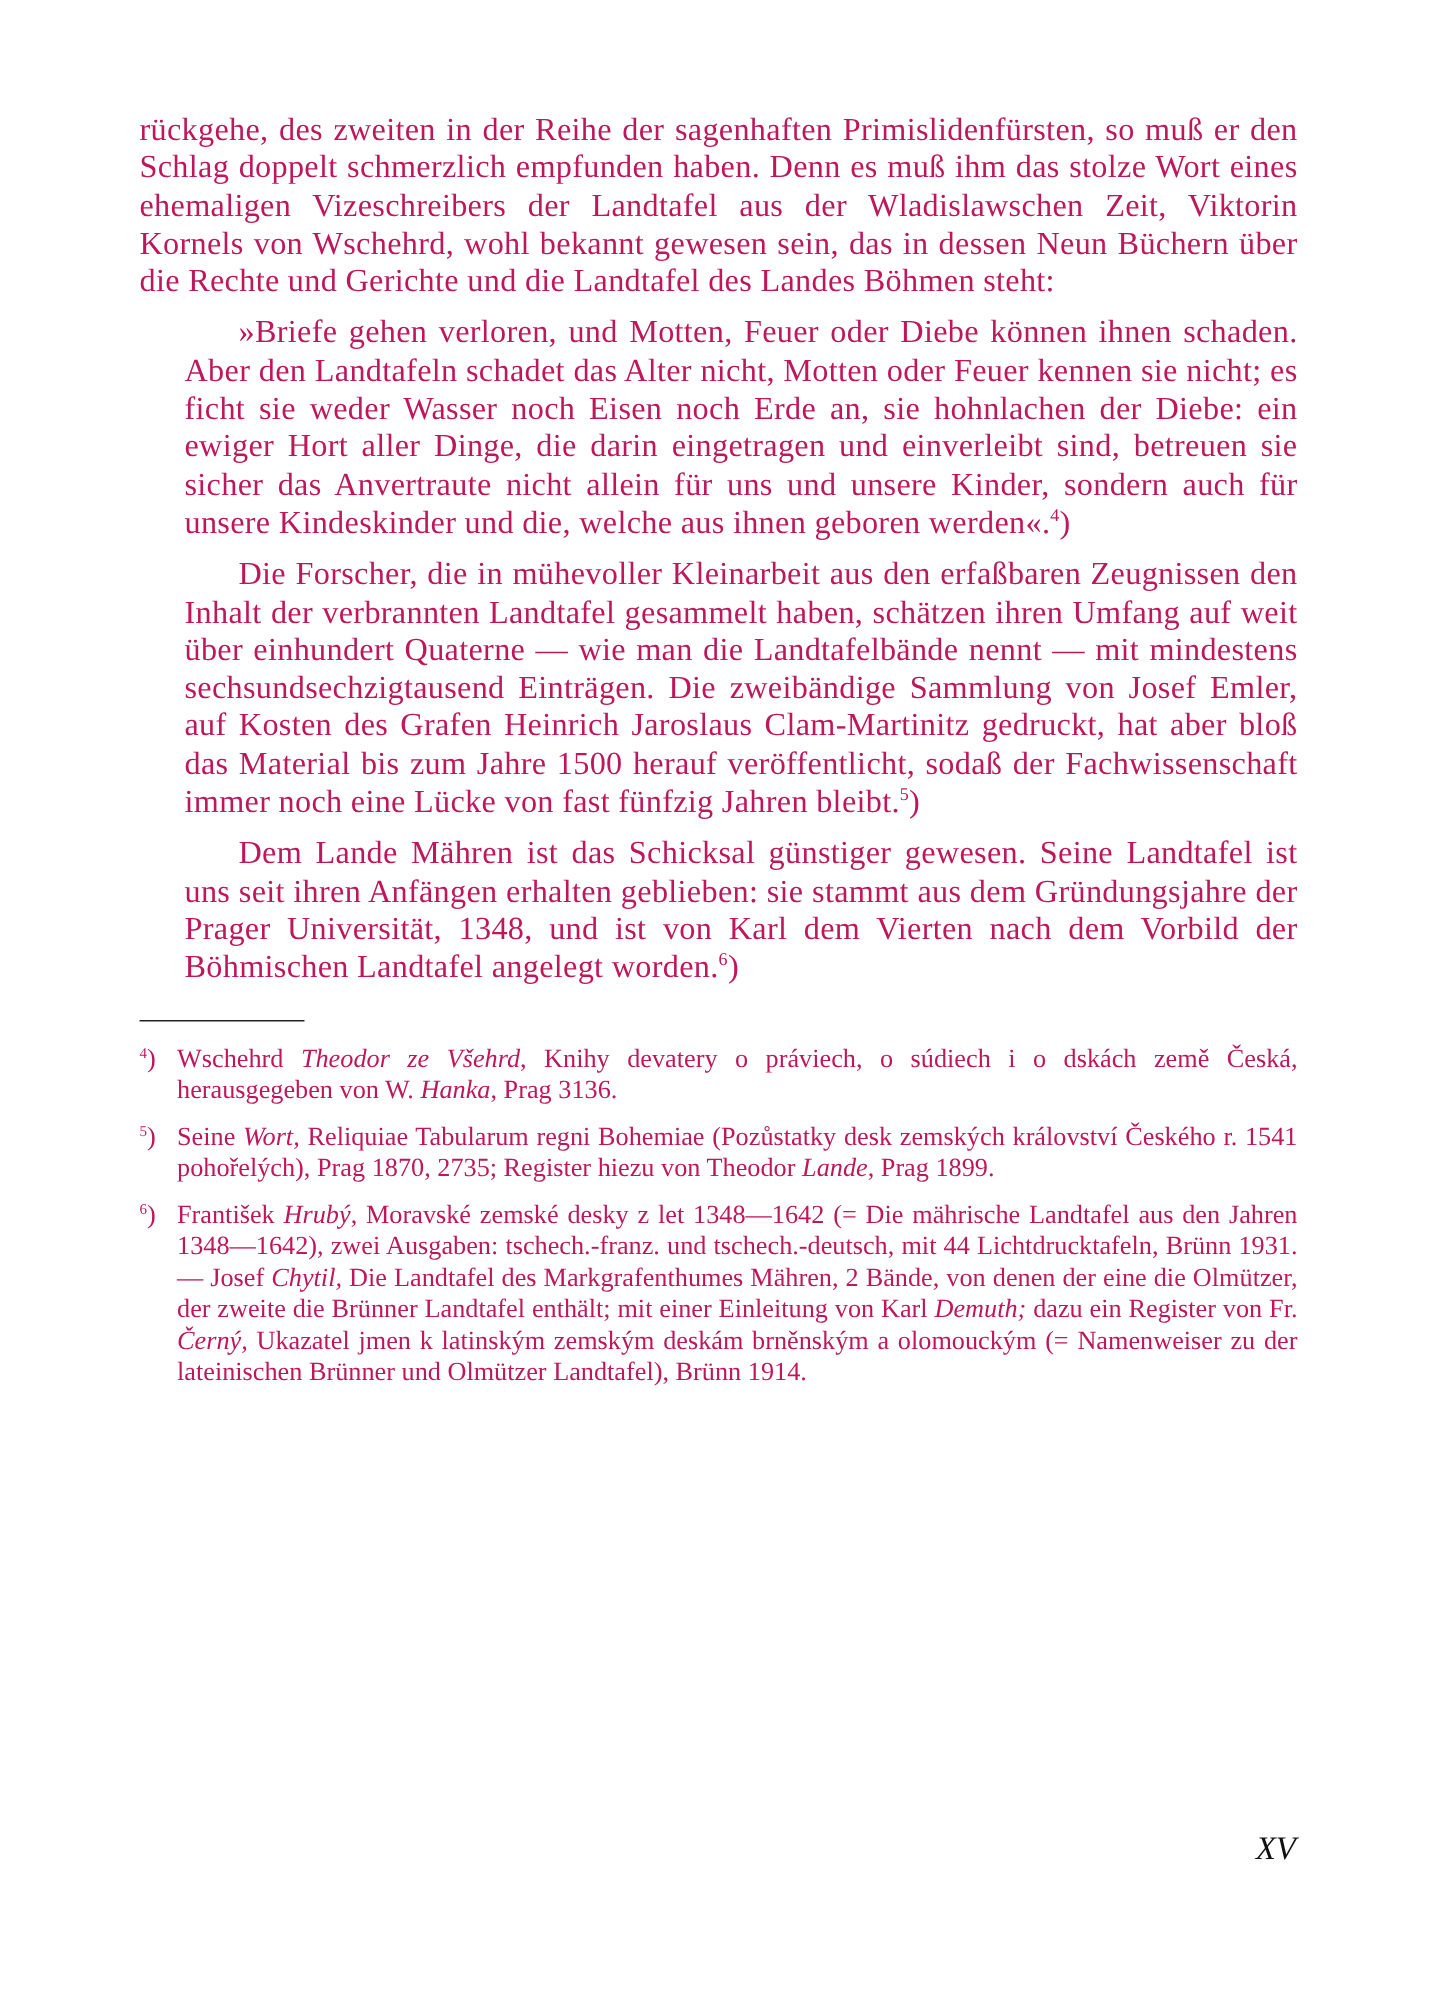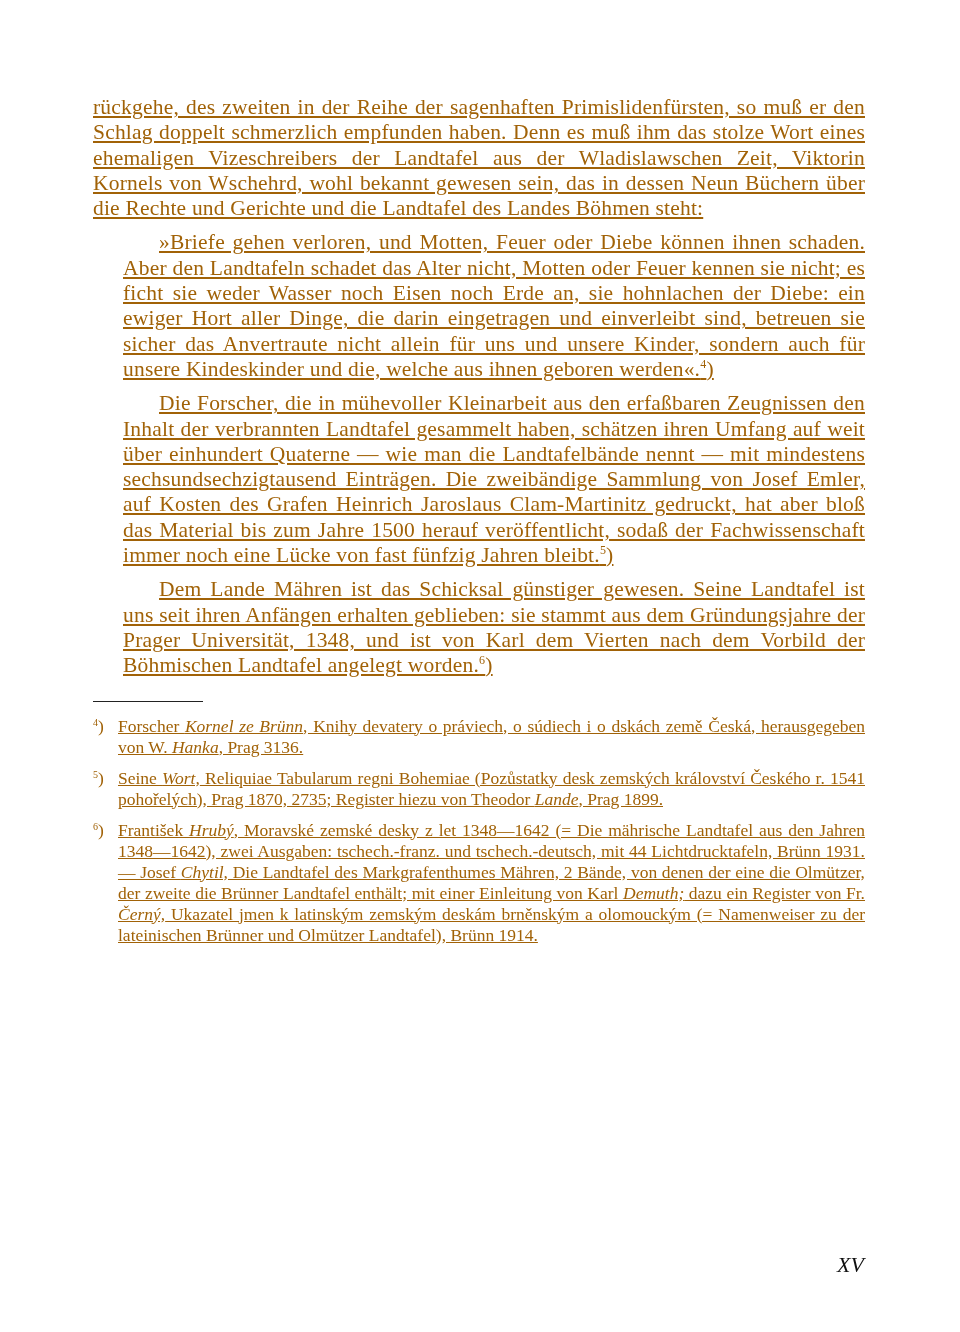--- a/index.html
+++ b/index.html
@@ -1,41 +1,40 @@
 <!DOCTYPE html>
 <html><head>
 <meta charset="utf-8">
 <style>
   html, body { margin: 0; padding: 0; background: #ffffff; }
   body { width: 960px; height: 1332px; position: relative; overflow: hidden; }
   .page {
-    position: absolute; left: 93px; top: 95px; width: 772px;
+    position: absolute; left: 93px; top: 74px; width: 772px;
     font-family: "Liberation Serif", "DejaVu Serif", serif;
-    color: #a16207;
-    text-decoration: underline;
+    color: #be185d;
   }
   .para {
     font-size: 21.5px; line-height: 25.3px; text-align: justify; margin: 0;
     letter-spacing: 0.2px;
   }
   .para.indent { text-indent: 36px; margin-left: 30px; }
   .para + .para { margin-top: 9px; }
   sup { font-size: 12px; line-height: 0; vertical-align: 8px; }
   .fn-sep {
     width: 110px; height: 0; border-top: 1.3px solid #222;
     margin-top: 22px; margin-bottom: 14px;
   }
   .footnote {
     position: relative; font-size: 17.5px; line-height: 21px;
     text-align: justify; padding-left: 25px; margin: 0 0 10px 0;
   }
   .fn-mark { position: absolute; left: 0; top: 0; }
   .fn-mark sup { font-size: 10px; vertical-align: 6px; }
   .page-num {
-    position: absolute; right: 96px; top: 1252px;
+    position: absolute; right: 96px; top: 1219px;
     font-family: "Liberation Serif", serif; font-style: italic;
     font-size: 22px; color: #111;
   }
   i { font-style: italic; }
 </style>
 </head>
 <body>
 
 <div class="page">
   <p class="para">
@@ -49,21 +48,21 @@
   </p>
   <p class="para indent">
     <span>Dem Lande Mähren ist das Schicksal günstiger gewesen. Seine Landtafel ist uns seit ihren Anfängen erhalten geblieben: sie stammt aus dem Gründungsjahre der Prager Universität, 1348, und ist von Karl dem Vierten nach dem Vorbild der Böhmischen Landtafel angelegt worden.</span><sup>6</sup>)
   </p>
 
   <div class="fn-sep"></div>
 
   <div id="footnotes">
     <p class="footnote">
       <span class="fn-mark"><sup>4</sup>)</span>
-      <span class="fn-body"><span>Forscher </span><i>Kornel ze Brünn</i><span>, Knihy devatery o práviech, o súdiech i o dskách země Česká, herausgegeben von W. </span><i>Hanka</i><span>, Prag 3136.</span></span>
+      <span class="fn-body"><span>Wschehrd </span><i>Theodor ze Všehrd</i><span>, Knihy devatery o práviech, o súdiech i o dskách země Česká, herausgegeben von W. </span><i>Hanka</i><span>, Prag 3136.</span></span>
     </p>
     <p class="footnote">
       <span class="fn-mark"><sup>5</sup>)</span>
       <span class="fn-body"><span>Seine </span><i>Wort,</i><span> Reliquiae Tabularum regni Bohemiae (Pozůstatky desk zem­ských království Českého r. 1541 pohořelých), Prag 1870, 2735; Register hiezu von Theodor </span><i>Lande</i><span>, Prag 1899.</span></span>
     </p>
     <p class="footnote">
       <span class="fn-mark"><sup>6</sup>)</span>
       <span class="fn-body"><span>František </span><i>Hrubý</i><span>, Moravské zemské desky z let 1348—1642 (= Die mährische Landtafel aus den Jahren 1348—1642), zwei Ausgaben: tschech.-franz. und tschech.-deutsch, mit 44 Lichtdrucktafeln, Brünn 1931. — Josef </span><i>Chytil,</i><span> Die Landtafel des Markgrafenthumes Mähren, 2 Bände, von denen der eine die Olmützer, der zweite die Brünner Landtafel enthält; mit einer Einleitung von Karl </span><i>Demuth;</i><span> dazu ein Register von Fr. </span><i>Černý,</i><span> Ukazatel jmen k latinským zemským deskám brněnským a olomouckým (= Namenweiser zu der latei­nischen Brünner und Olmützer Landtafel), Brünn 1914.</span></span>
     </p>
   </div>

